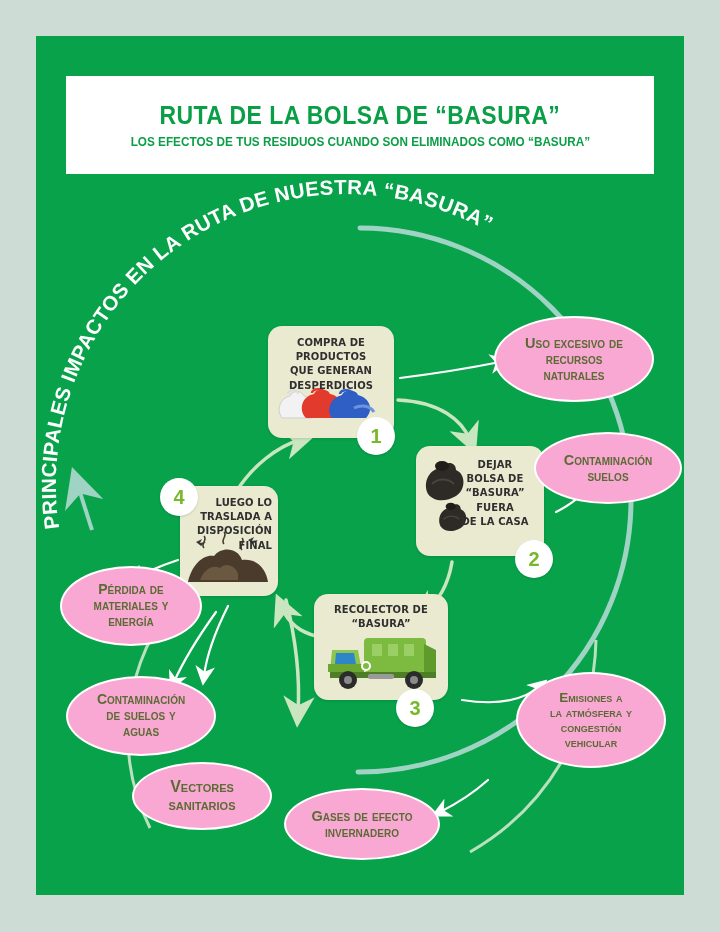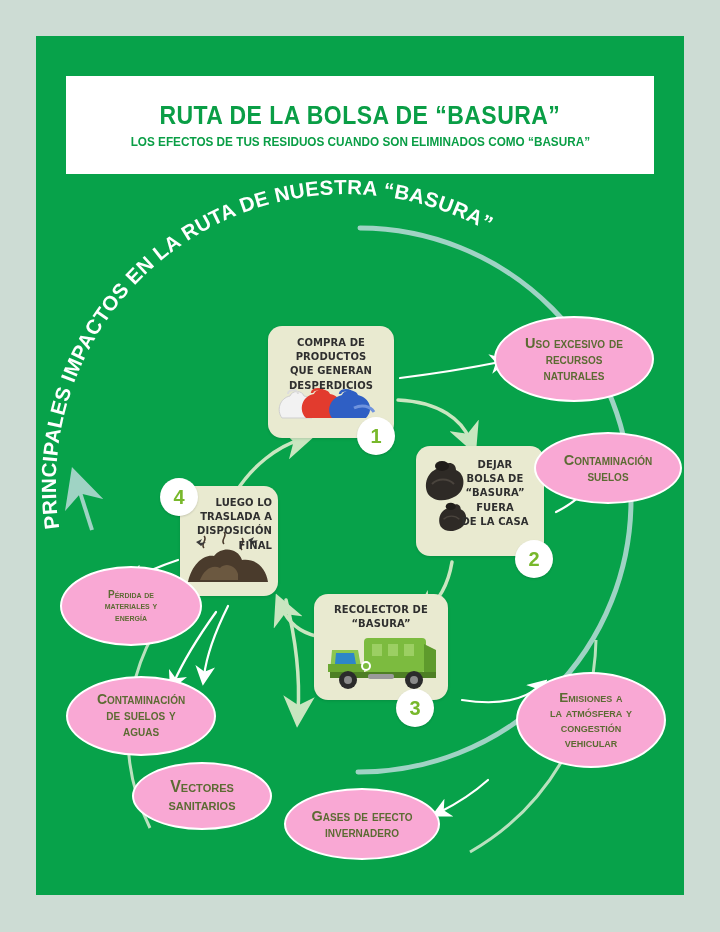--- a/index.html
+++ b/index.html
@@ -88,21 +88,21 @@
     line-height:1.12;box-sizing:border-box;
   }
   .ellipse span{display:block;padding:0 8px;}
   .sc{font-variant:small-caps;}
   #e1{left:494px;top:316px;width:160px;height:86px;font-size:14.5px;}
   #e2{left:534px;top:432px;width:148px;height:72px;font-size:14.5px;}
   #e3{left:516px;top:672px;width:150px;height:96px;font-size:13.5px;}
   #e4{left:284px;top:788px;width:156px;height:72px;font-size:14.5px;align-items:center;}
   #e5{left:132px;top:762px;width:140px;height:68px;font-size:16px;}
   #e6{left:66px;top:676px;width:150px;height:80px;font-size:14px;}
-  #e7{left:60px;top:566px;width:142px;height:80px;font-size:10px;}
+  #e7{left:60px;top:566px;width:142px;height:80px;font-size:14px;}
 </style>
 </head>
 <body>
 
 <div id="stage">
 
   <div class="green-panel"></div>
 
   <div class="header-box">
     <div class="hdr-title">RUTA DE LA BOLSA DE “BASURA”</div>

